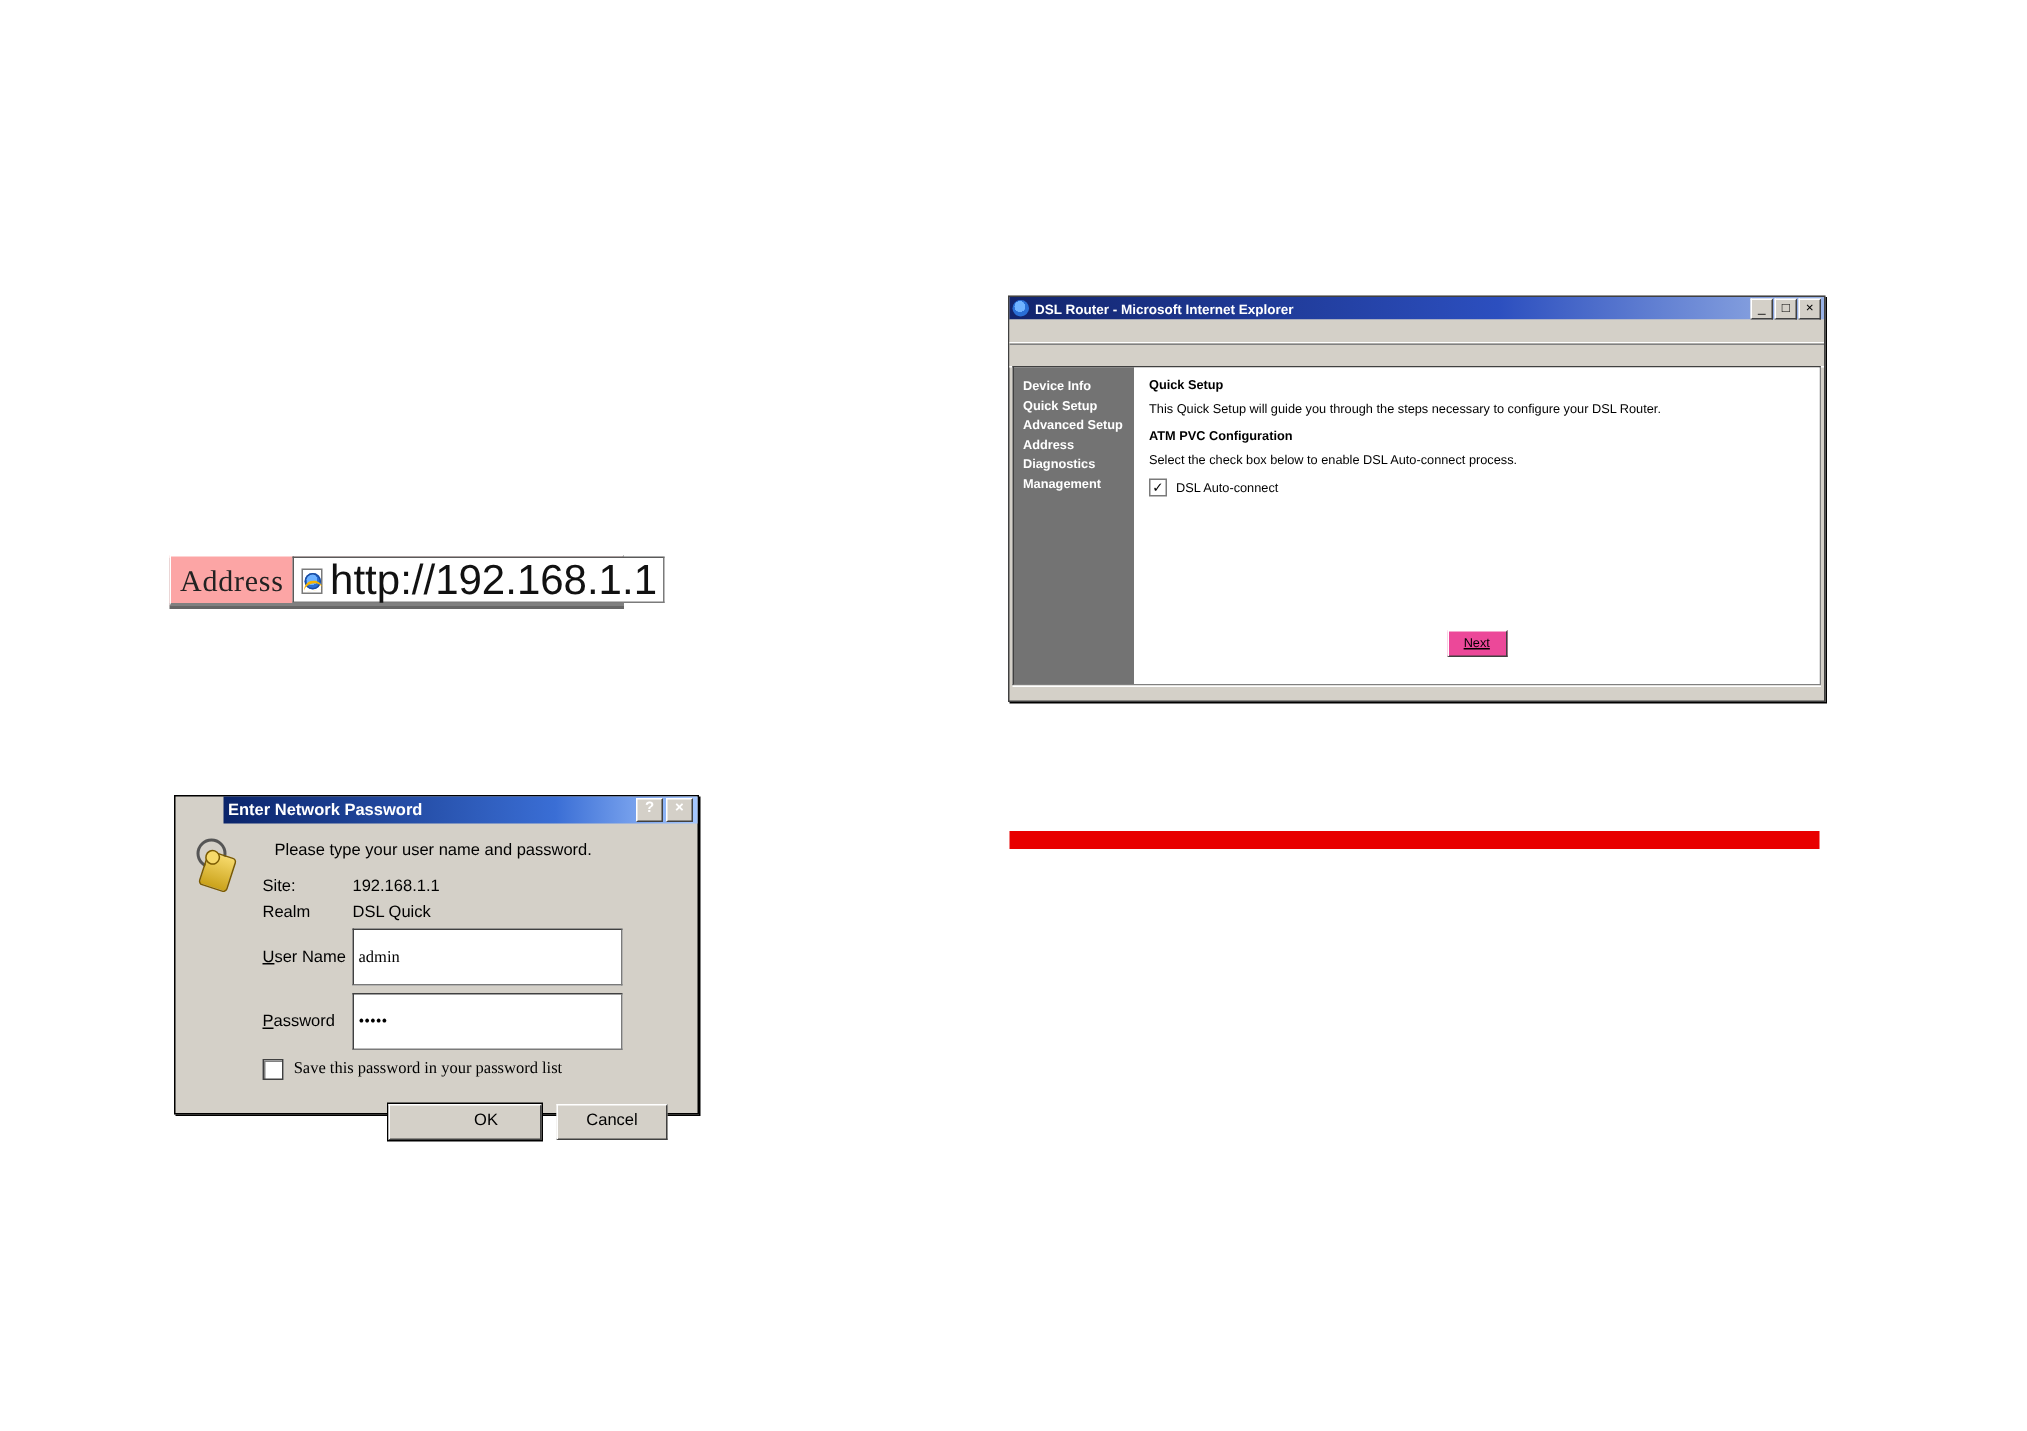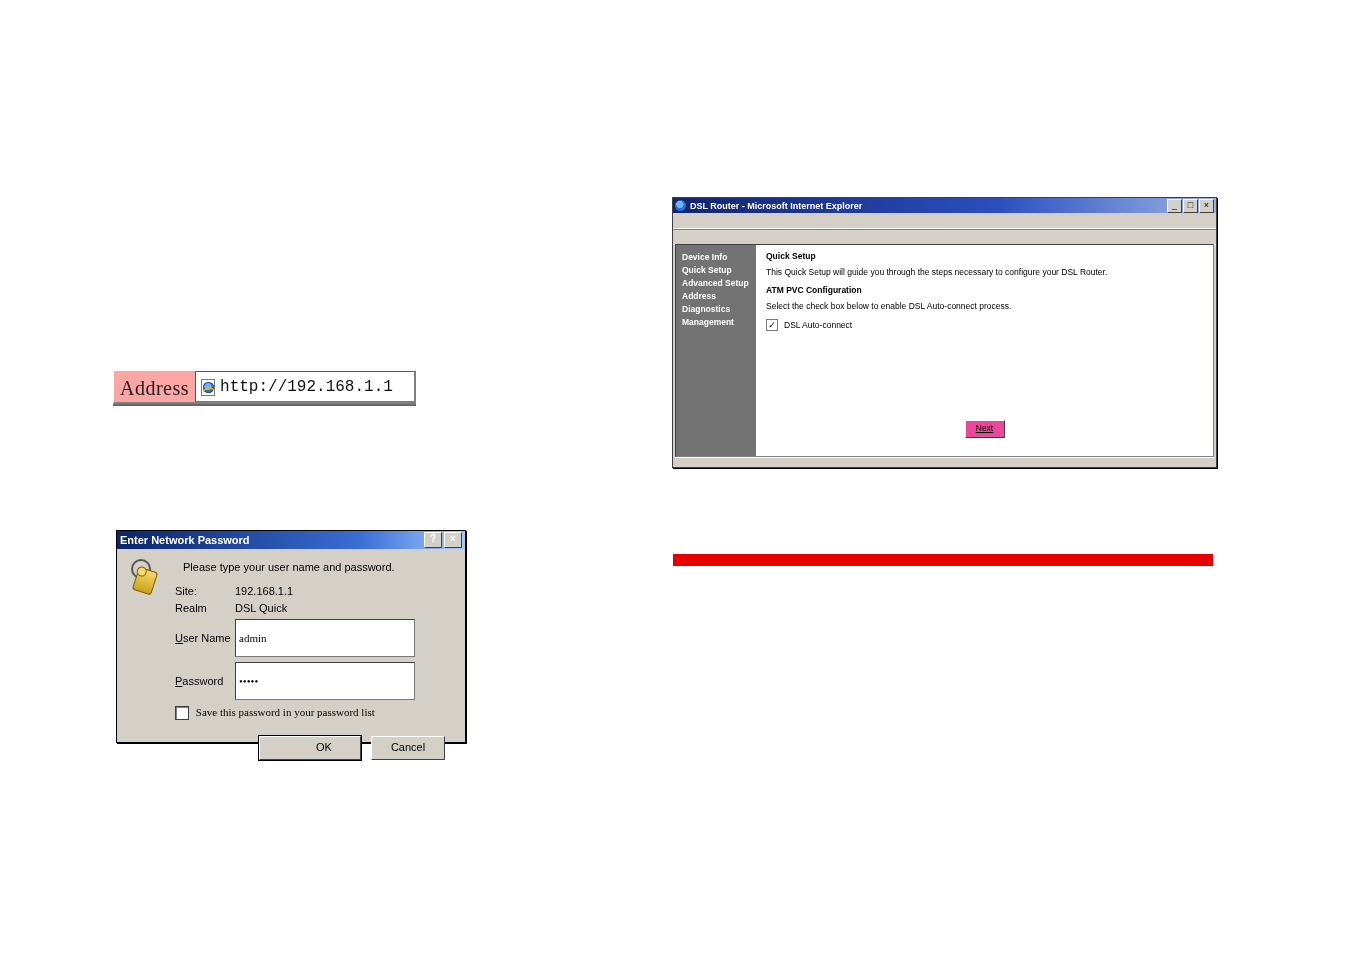--- a/index.html
+++ b/index.html
@@ -68,22 +68,22 @@
     border-radius:50%;
     background: radial-gradient(circle at 45% 40%, #6fb2ff 0 40%, #2a6fd6 41% 100%);
     box-shadow: inset 0 0 0 1px #1c4da0;
   }
   .ie-page-icon .swoosh {
     position:absolute; left:2px; top:8px; width:13px; height:5px;
     border-top:2px solid #f6b400; border-radius: 50% 50% 0 0 / 100% 100% 0 0;
     transform: rotate(-10deg);
   }
   .addr-url {
-    font-family: Liberation Mono, monospace;
-    font-size: 16px;
+    font-family: Liberation Sans, sans-serif;
+    font-size: 28px;
     color: #111;
   }
 
   
   .win {
     position: absolute;
     left: 672px; top: 197px;
     width: 543px; height: 269px;
     background: #d4d0c8;
     border: 1px solid #404040;
@@ -133,21 +133,21 @@
   .dlg {
     position:absolute; left:116px; top:530px; width:348px; height:211px;
     background:#d4d0c8;
     border:1px solid #000; 
     box-shadow: 1px 1px 0 #000;
     font-size:11px;
   }
   .dlg-title {
     height:18px; background: linear-gradient(to right, #0a246a, #3a6ed5 70%, #a6c8ff);
     color:#fff; font-weight:bold; font-size:11px;
-    display:flex; align-items:center; padding:0 3px; gap:0;
+    display:flex; align-items:center; padding:0 3px; gap:0;margin-left:32px;
   }
   .dlg-title .tbtns { margin-left:auto; display:flex; gap:2px; }
   .dlg .tbtn { width:16px;height:14px; background:#d4d0c8; border:1px solid #fff; border-right-color:#404040; border-bottom-color:#404040; text-align:center; font-size:10px; line-height:12px; font-weight:bold;}
   .dlg-body { position:relative; padding:10px 10px 10px 8px; }
   .key-icon {
     position:absolute; left:8px; top:8px; width:34px; height:40px;
   }
   .key-icon .ring {
     position:absolute; left:6px; top:2px; width:16px; height:16px; border:2px solid #555; border-radius:50%;
   }

